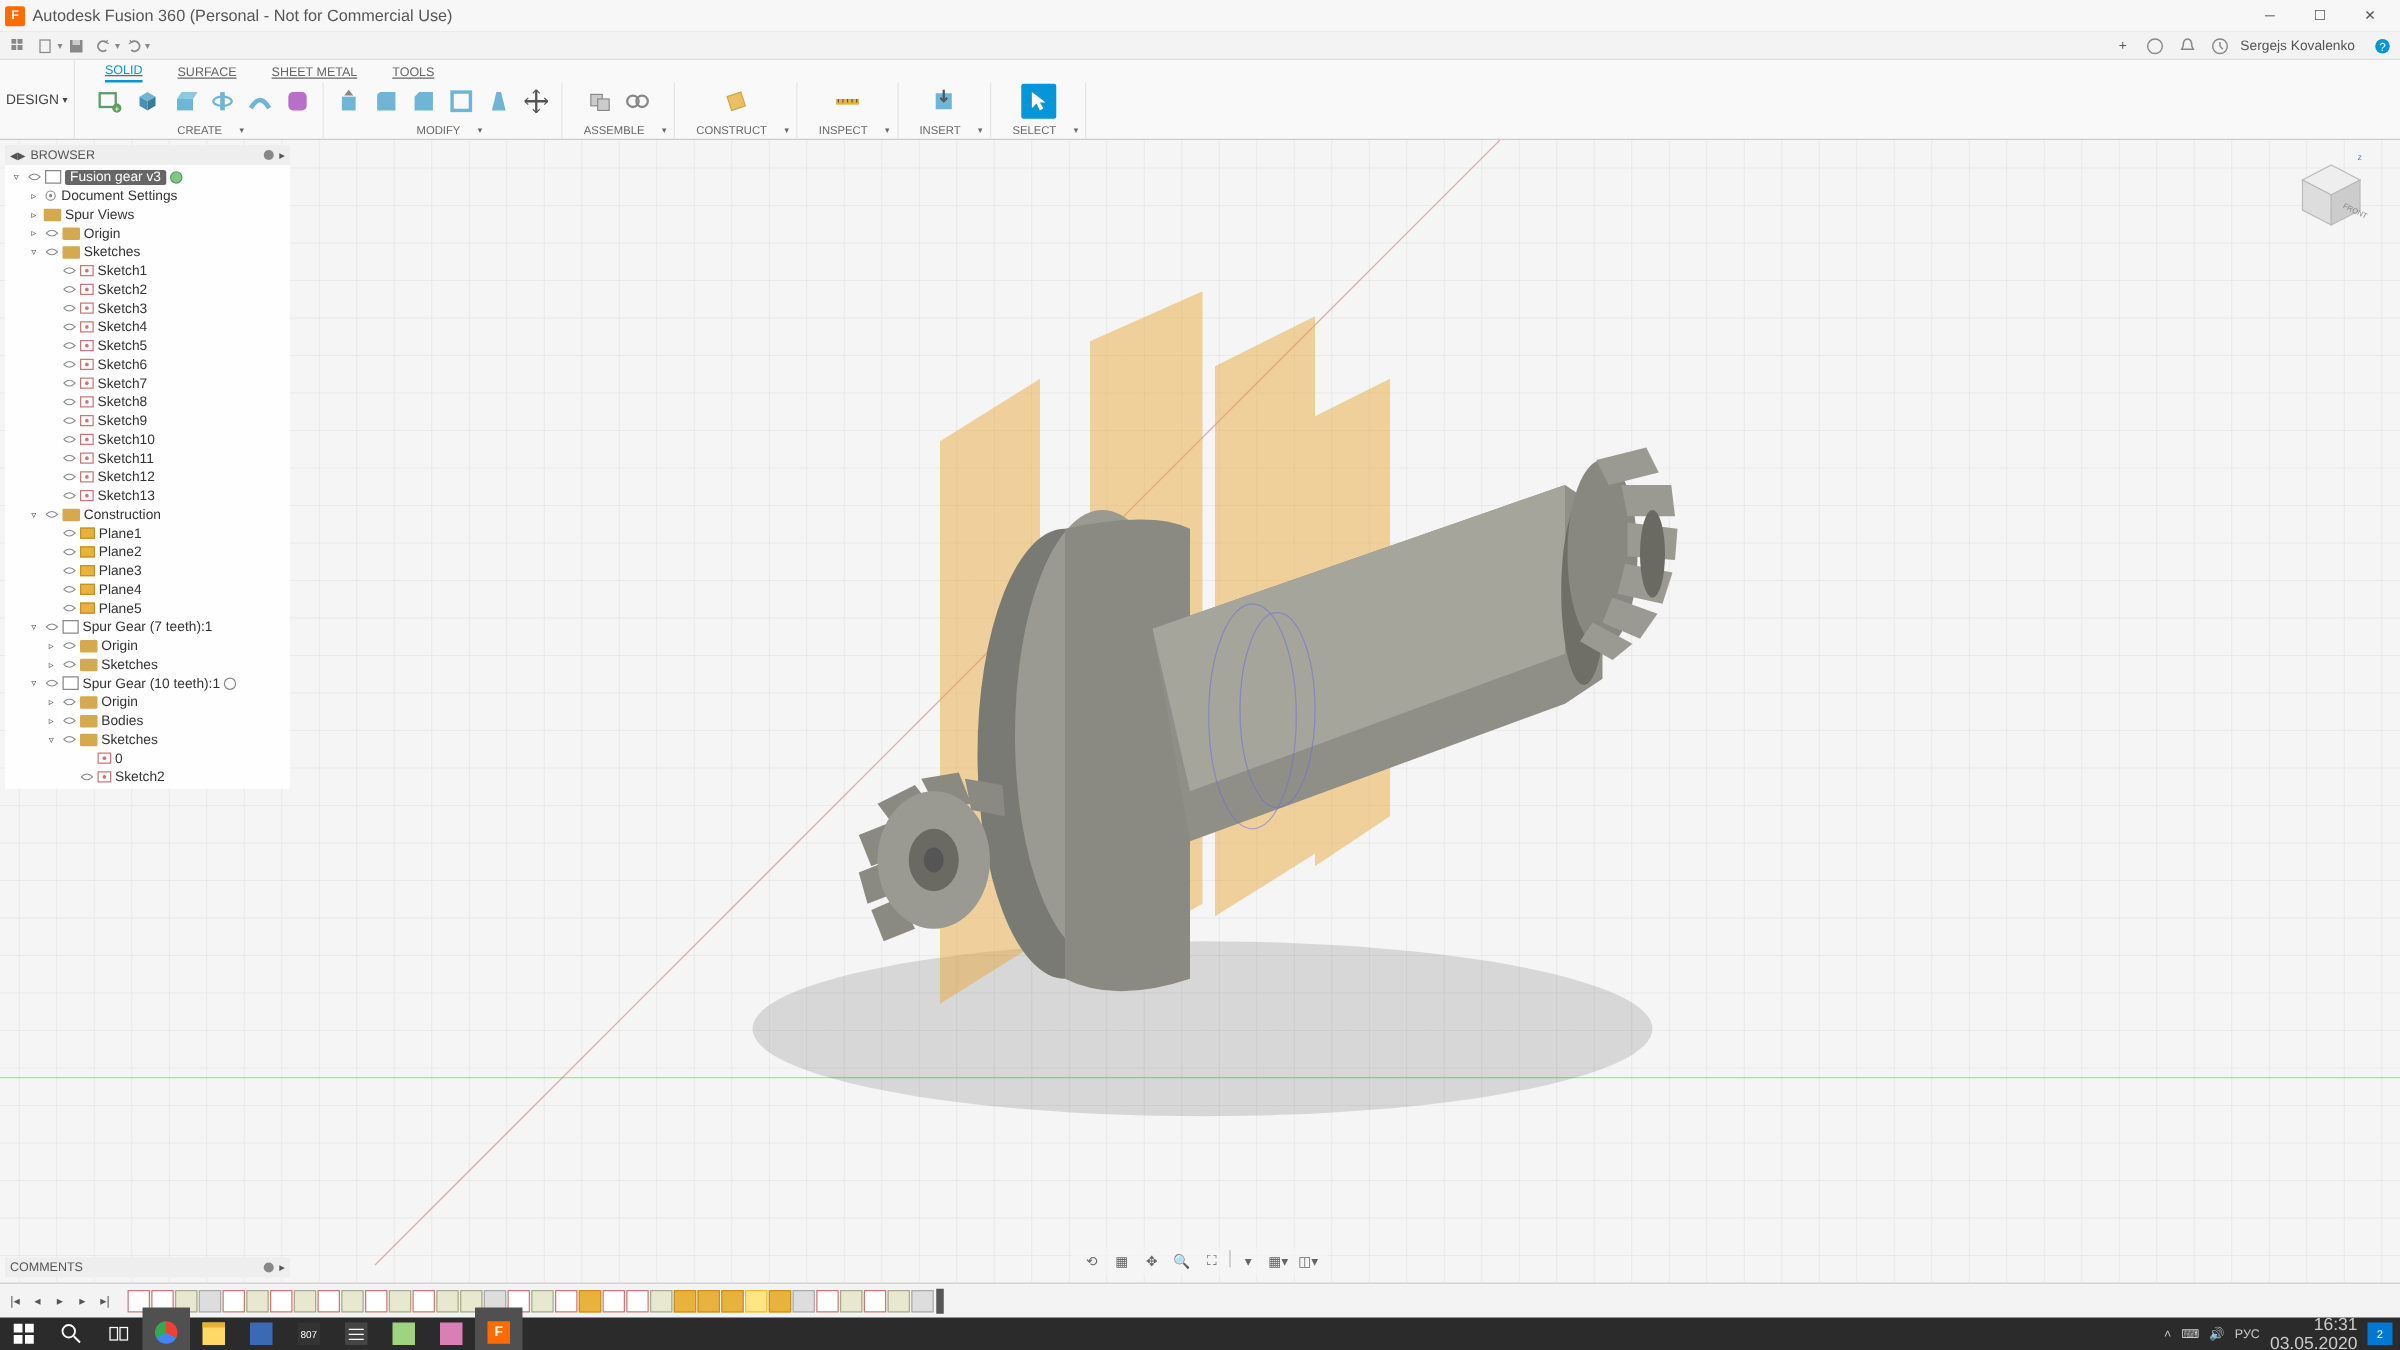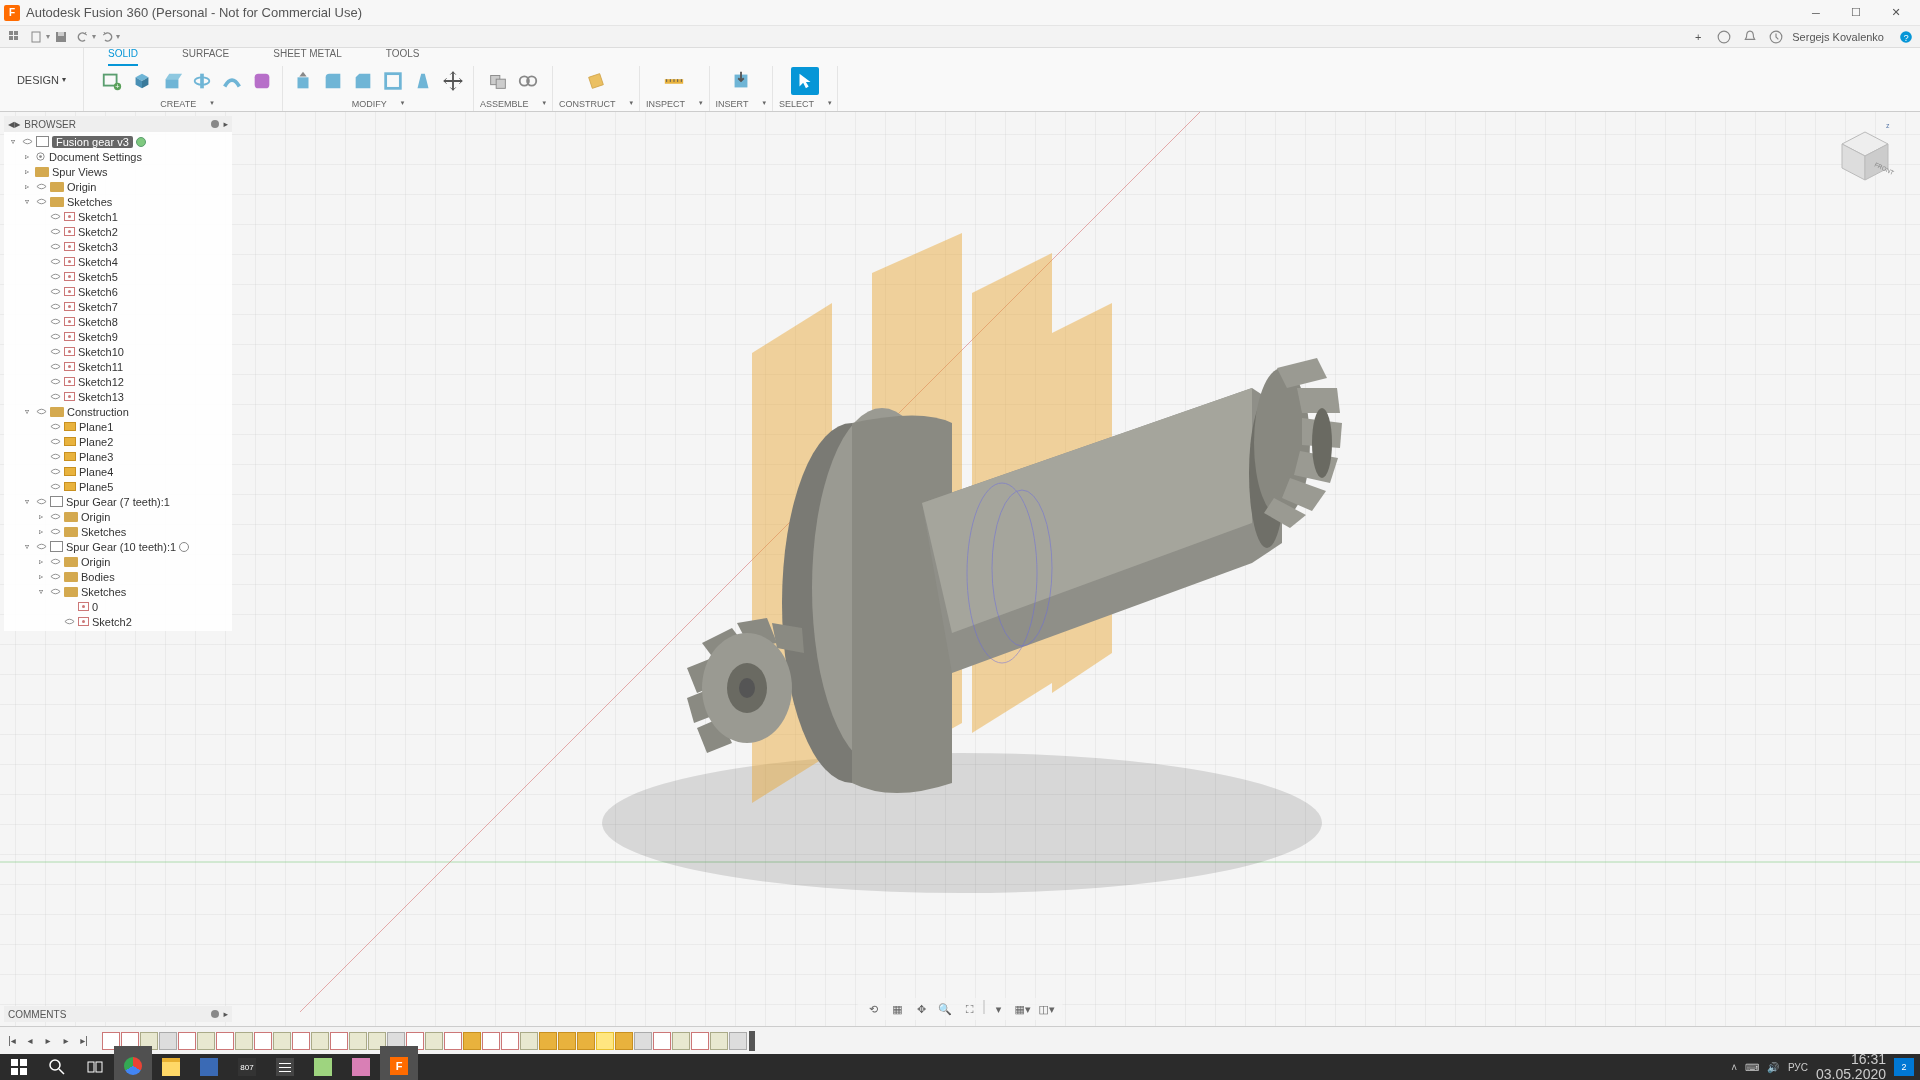--- a/index.html
+++ b/index.html
@@ -18,32 +18,32 @@
 .qb-btn svg { width:12px; height:12px; }
 .qb-dd { font-size:8px; margin-left:-2px; color:#888; }
 .doc-tab { position:absolute; left:50%; transform:translateX(-50%); display:flex; align-items:center; gap:4px; font-size:11px; color:#555; }
 .doc-tab .cube-icon { width:12px; height:12px; }
 .qb-right { margin-left:auto; display:flex; align-items:center; gap:6px; }
 .qb-right .rbtn { width:20px; height:18px; display:flex; align-items:center; justify-content:center; color:#555; cursor:pointer; }
 .user { font-size:11px; color:#555; margin-right:6px; }
 
 
 .ribbon { height:64px; background:#f9f9f9; border-bottom:1px solid #ccc; display:flex; }
-.workspace-btn { width:84px; display:flex; align-items:center; justify-content:center; font-size:11px; color:#444; border-right:1px solid #e5e5e5; cursor:pointer; }
+.workspace-btn { width:60px; display:flex; align-items:center; justify-content:center; font-size:11px; color:#444; border-right:1px solid #e5e5e5; cursor:pointer; }
 .ribbon-panels { display:flex; flex-direction:column; flex:1; }
-.ribbon-tabs { height:18px; display:flex; gap:44px; padding-left:24px; font-size:10px; color:#666; }
+.ribbon-tabs { height:18px; display:flex; align-items:flex-end; gap:28px; padding-left:24px; font-size:10px; color:#666;text-decoration:underline; }
 .ribbon-tab { cursor:pointer; padding-bottom:2px; }
 .ribbon-tab.active { color:#0696d7; border-bottom:2px solid #0696d7; font-weight:500; }
 .ribbon-tools { height:46px; display:flex; align-items:center; padding-left:8px; }
 .tool-grp { display:flex; flex-direction:column; align-items:center; padding:0 6px; border-right:1px solid #e5e5e5; height:100%; justify-content:space-between; }
 .tool-row { display:flex; gap:2px; align-items:center; height:30px; }
 .tool-btn { width:28px; height:28px; display:flex; align-items:center; justify-content:center; cursor:pointer; border-radius:2px; }
 .tool-btn.selected { background:#0696d7; }
 .tool-btn svg { width:22px; height:22px; }
-.grp-label { font-size:9px; color:#666; padding-bottom:2px; display:flex; gap:14px; }
+.grp-label { font-size:9px; color:#666; padding-bottom:2px; display:flex; align-items:center; gap:14px;margin-left:11px; }
 .grp-label .dd { font-size:7px; }
 
 
 .canvas-area { position:absolute; top:112px; left:0; right:0; bottom:54px; background:#f5f5f5; overflow:hidden;
   background-image:
     linear-gradient(rgba(200,200,200,0.25) 1px, transparent 1px),
     linear-gradient(90deg, rgba(200,200,200,0.25) 1px, transparent 1px);
   background-size:30px 30px;
   background-position:center center;
 }

